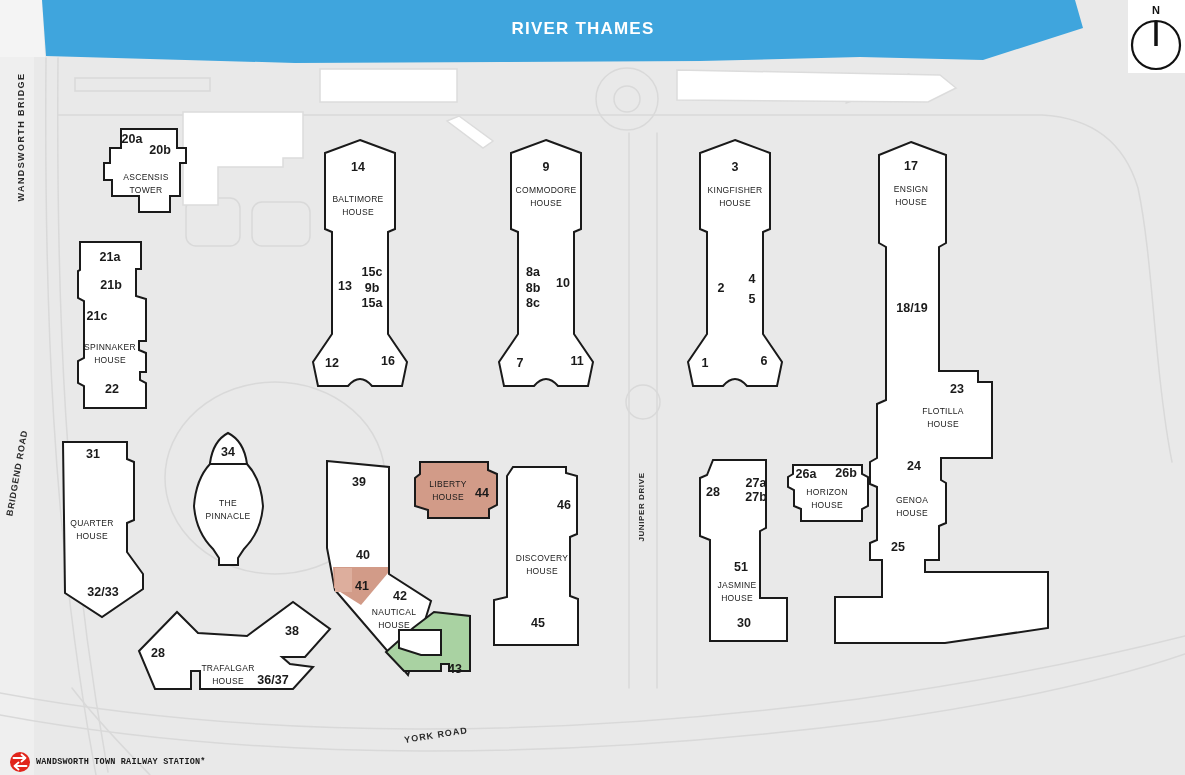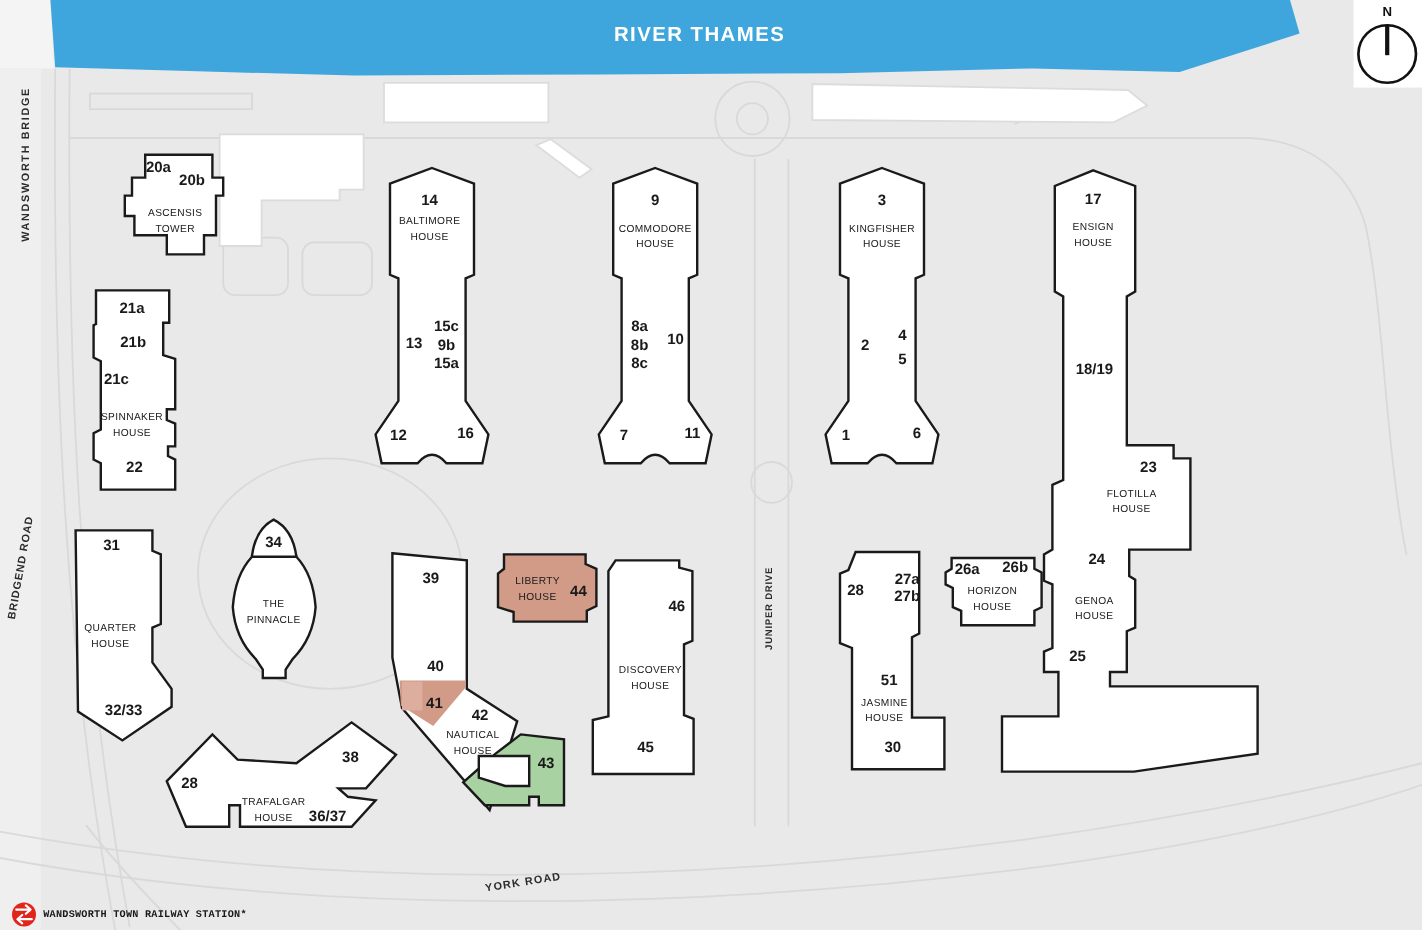--- a/index.html
+++ b/index.html
@@ -117,21 +117,21 @@
 <div class="lbl num" style="left:110px;top:257px">21a</div>
 <div class="lbl num" style="left:111px;top:285px">21b</div>
 <div class="lbl num" style="left:97px;top:316px">21c</div>
 <div class="lbl house" style="left:110px;top:354px">
   <div>SPINNAKER</div>
   <div>HOUSE</div>
 </div>
 <div class="lbl num" style="left:112px;top:389px">22</div>
 
 <div class="lbl num" style="left:358px;top:167px">14</div>
-<div class="lbl house" style="left:358px;top:191px">
+<div class="lbl house" style="left:358px;top:206px">
   <div>BALTIMORE</div>
   <div>HOUSE</div>
 </div>
 <div class="lbl num" style="left:345px;top:286px">13</div>
 <div class="lbl num" style="left:372px;top:272px">15c</div>
 <div class="lbl num" style="left:372px;top:288px">9b</div>
 <div class="lbl num" style="left:372px;top:303px">15a</div>
 <div class="lbl num" style="left:332px;top:363px">12</div>
 <div class="lbl num" style="left:388px;top:361px">16</div>
 
@@ -220,21 +220,21 @@
 <div class="lbl num" style="left:538px;top:623px">45</div>
 
 <div class="lbl num" style="left:359px;top:482px">39</div>
 <div class="lbl num" style="left:363px;top:555px">40</div>
 <div class="lbl num" style="left:362px;top:586px">41</div>
 <div class="lbl num" style="left:400px;top:596px">42</div>
 <div class="lbl house" style="left:394px;top:619px">
   <div>NAUTICAL</div>
   <div>HOUSE</div>
 </div>
-<div class="lbl num" style="left:455px;top:636px">43</div>
+<div class="lbl num" style="left:455px;top:669px">43</div>
 
 <div class="lbl num" style="left:158px;top:653px">28</div>
 <div class="lbl num" style="left:292px;top:631px">38</div>
 <div class="lbl house" style="left:228px;top:675px">
   <div>TRAFALGAR</div>
   <div>HOUSE</div>
 </div>
 <div class="lbl num" style="left:273px;top:680px">36/37</div>
 
 <div class="station-lbl" style="left:36px;top:762px">WANDSWORTH TOWN RAILWAY STATION*</div>

